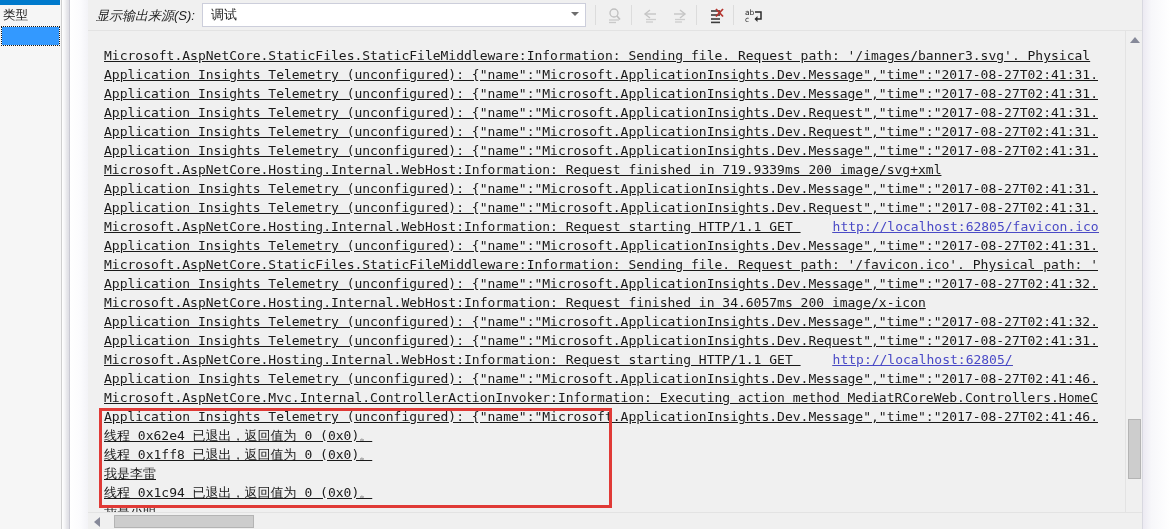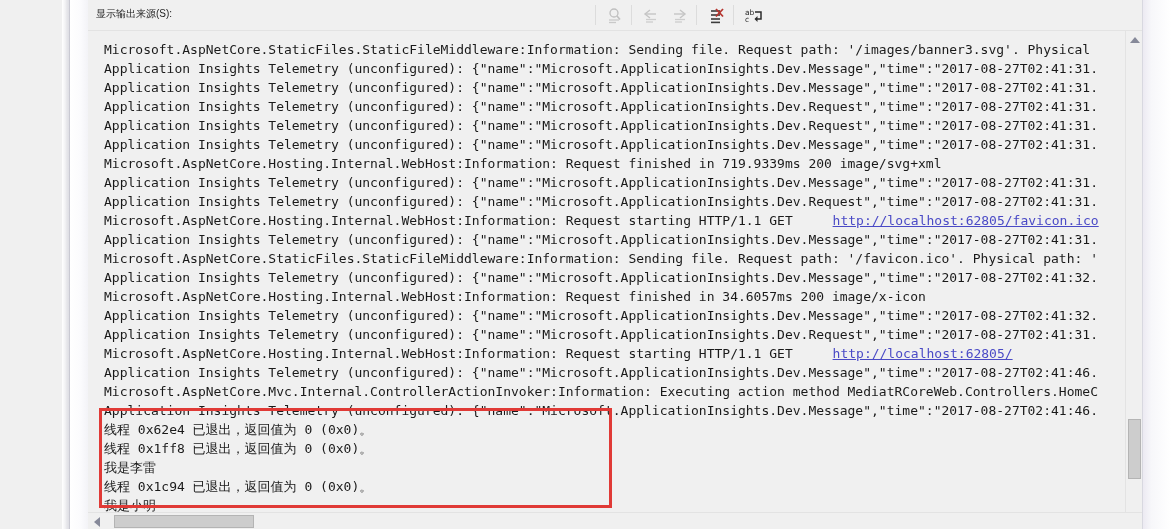--- a/index.html
+++ b/index.html
@@ -57,22 +57,23 @@
 
   
   #toolbar {
     position: absolute; left: 88px; top: 0;
     width: 1083px; height: 31px;
     background: #f0f0f0;
     border-bottom: 1px solid #e3e3e3;
   }
   #src-label {
     position: absolute; left: 8px; top: 7px;
-    font-size: 10px; color: #1e1e1e;
+    font-size: 13px; color: #1e1e1e;
     white-space: nowrap;
+    font-style: italic;
   }
   #src-combo {
     position: absolute; left: 114px; top: 3px;
     width: 384px; height: 24px;
     background: #ffffff;
     border: 1px solid #cccedb;
   }
   #src-combo-value {
     position: absolute; left: 8px; top: 0;
     line-height: 22px; font-size: 13px; color: #1e1e1e;
@@ -98,27 +99,28 @@
   .tb-btn svg { display: block; }
 
   
   #output-pane {
     position: absolute; left: 88px; top: 31px;
     width: 1083px; height: 498px;
     background: #f0f0f0;
     overflow: hidden;
   }
   #output-text {
-    position: absolute; left: 16px; top: 9px;
+    position: absolute; left: 16px; top: 15px;
     width: 1040px;
     font-family: "DejaVu Sans Mono", "Liberation Mono", monospace;
     font-size: 13px;
     line-height: 19px;
     color: #1a1a1a;
     white-space: pre;
+    text-decoration: underline;
   }
   .log-line { height: 19px; white-space: pre; }
   .log-line a, .lnk {
     color: #4a4ac6;
     text-decoration: underline;
     margin-left: 32px;
   }
 
   
   #red-box {
@@ -192,27 +194,36 @@
     border-top: 5px solid transparent;
     border-bottom: 5px solid transparent;
     border-right: 6px solid #868999;
   }
 </style>
 </head>
 <body>
 
 <div id="app">
 
+  <div id="left-panel">
+    <div id="left-accent"></div>
+    <div id="left-header">类型</div>
+    <div id="left-selected-row"></div>
+  </div>
   <div id="left-divider"></div>
   <div id="left-divider-gripper"></div>
 
   <div id="toolbar">
 
     <div id="src-label">显示输出来源(S):</div>
 
+    <div id="src-combo">
+      <div id="src-combo-value" title="调试">调试</div>
+      <div id="src-combo-arrow"></div>
+    </div>
 
     <div class="tb-sep" style="left:507px;"></div>
 
     <div class="tb-btn" style="left:515px;">
       <svg width="18" height="18" viewBox="0 0 18 18">
         <circle cx="8" cy="6" r="4" fill="none" stroke="#bfbfbf" stroke-width="1.3"></circle>
         <line x1="11" y1="9" x2="14" y2="12.5" stroke="#bfbfbf" stroke-width="1.6"></line>
         <line x1="3" y1="13" x2="13" y2="13" stroke="#c9c9c9" stroke-width="1.3"></line>
         <line x1="3" y1="15.5" x2="10" y2="15.5" stroke="#c9c9c9" stroke-width="1.3"></line>
       </svg>

